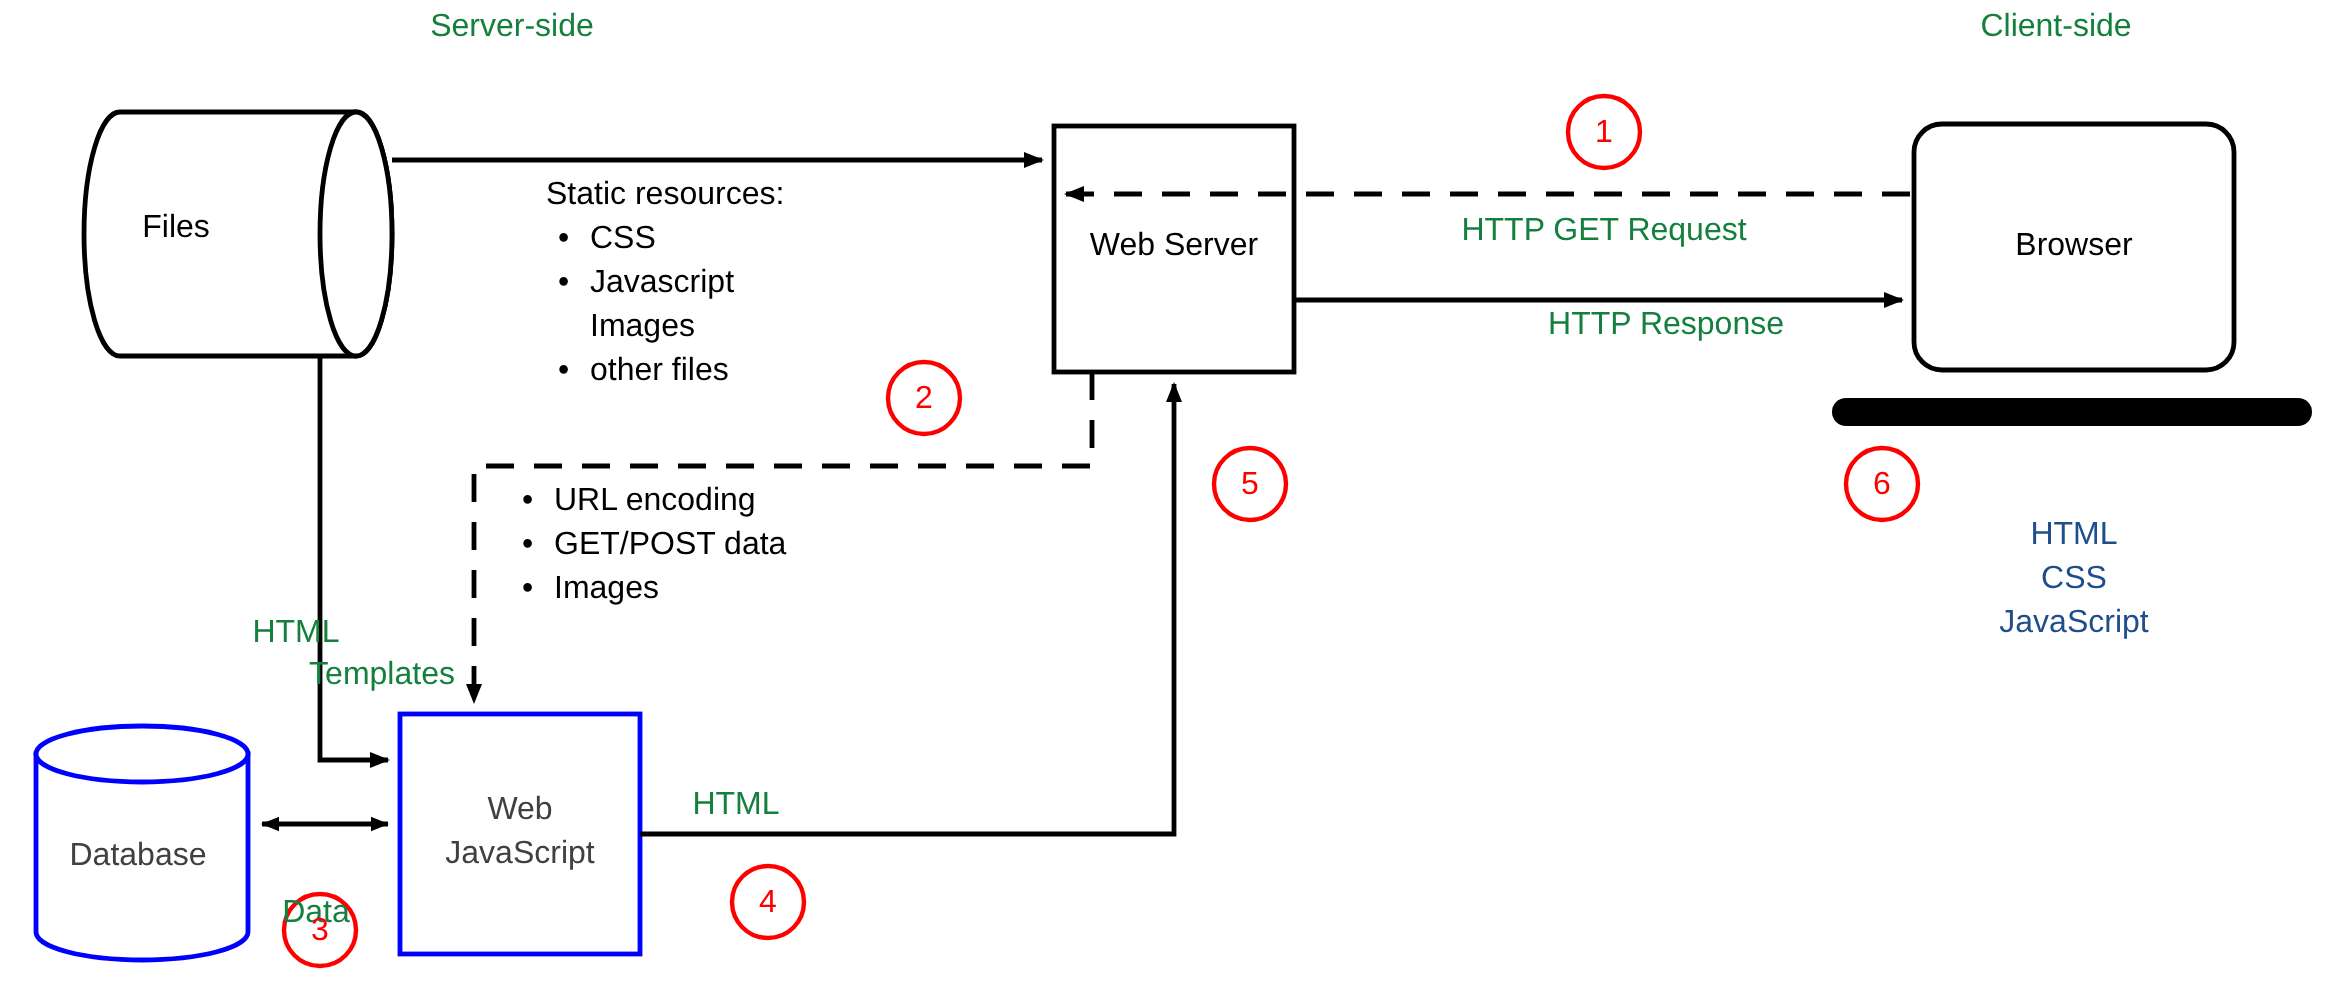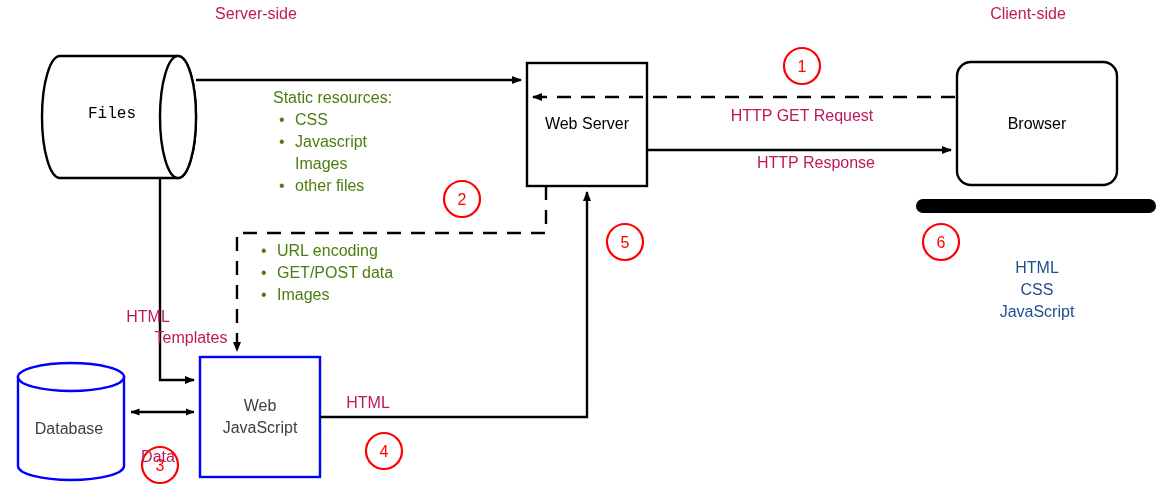--- a/index.html
+++ b/index.html
@@ -1,27 +1,27 @@
 <!DOCTYPE html>
 <html><head>
 <meta charset="utf-8">
 <style>
   html,body{margin:0;padding:0;background:#ffffff;}
   #stage{position:relative;width:1173px;height:501px;background:#ffffff;
          font-family:"Liberation Sans","DejaVu Sans",sans-serif;overflow:hidden;}
   svg#wires{position:absolute;left:0;top:0;width:1173px;height:501px;}
-  .lbl{position:absolute;color:#be185d;font-size:16px;line-height:19px;white-space:nowrap;}
+  .lbl{position:absolute;color:#15803d;font-size:16px;line-height:19px;white-space:nowrap;}
   .lbl.ctr{transform:translateX(-50%);text-align:center;}
   .blue{color:#404040;}
   .navy{color:#1f4e8c;}
   .rednum{position:absolute;color:#ff0000;font-size:16px;line-height:1;
           transform:translate(-50%,-50%);}
   .nodeTxt{position:absolute;transform:translate(-50%,-50%);text-align:center;
            font-size:16px;line-height:19px;white-space:nowrap;}
-  .listblk{position:absolute;font-size:16px;line-height:22px;color:#4d7c0f;}
+  .listblk{position:absolute;font-size:16px;line-height:22px;color:#000000;}
   .listblk .hd{white-space:nowrap;}
   .listblk .li{white-space:nowrap;padding-left:22px;position:relative;}
   .listblk .li .bu{position:absolute;left:6px;top:0;}
 </style>
 </head>
 <body>
 
 <div id="stage">
 
   <svg id="wires" viewBox="0 0 1173 501">
@@ -75,21 +75,21 @@
       <circle cx="160" cy="465" r="18"></circle>
       <circle cx="384" cy="451" r="18"></circle>
       <circle cx="625" cy="242" r="18"></circle>
       <circle cx="941" cy="242" r="18"></circle>
     </g>
   </svg>
 
   <div class="lbl ctr" style="left:256px;top:4px;">Server-side</div>
   <div class="lbl ctr" style="left:1028px;top:4px;">Client-side</div>
 
-  <div class="nodeTxt" style="left:112px;top:114px;font-family:Liberation Mono, monospace;">Files</div>
+  <div class="nodeTxt" style="left:88px;top:114px;">Files</div>
   <div class="nodeTxt" style="left:587px;top:123px;">Web Server</div>
   <div class="nodeTxt" style="left:1037px;top:123px;">Browser</div>
   <div class="nodeTxt blue" style="left:69px;top:428px;">Database</div>
   <div class="nodeTxt blue" style="left:260px;top:405px;">Web</div>
   <div class="nodeTxt blue" style="left:260px;top:427px;">JavaScript</div>
 
   <div class="listblk" style="left:273px;top:87px;">
     <div class="hd">Static resources:</div>
     <div class="li">
       <span class="bu">•</span>
@@ -117,21 +117,21 @@
       <span class="bu">•</span>
       <span>GET/POST data</span>
     </div>
     <div class="li">
       <span class="bu">•</span>
       <span>Images</span>
     </div>
   </div>
 
   <div class="lbl ctr" style="left:802px;top:106px;">HTTP GET Request</div>
-  <div class="lbl ctr" style="left:816px;top:153px;">HTTP Response</div>
+  <div class="lbl ctr" style="left:833px;top:153px;">HTTP Response</div>
   <div class="lbl ctr" style="left:148px;top:307px;">HTML</div>
   <div class="lbl ctr" style="left:163px;top:328px;margin-left:28px;">Templates</div>
   <div class="lbl ctr" style="left:158px;top:421px;margin-top:26px;">Data</div>
   <div class="lbl ctr" style="left:368px;top:393px;">HTML</div>
 
   <div class="lbl ctr navy" style="left:1037px;top:258px;">HTML</div>
   <div class="lbl ctr navy" style="left:1037px;top:280px;">CSS</div>
   <div class="lbl ctr navy" style="left:1037px;top:302px;">JavaScript</div>
 
   <div class="rednum" style="left:802px;top:67px;">1</div>

